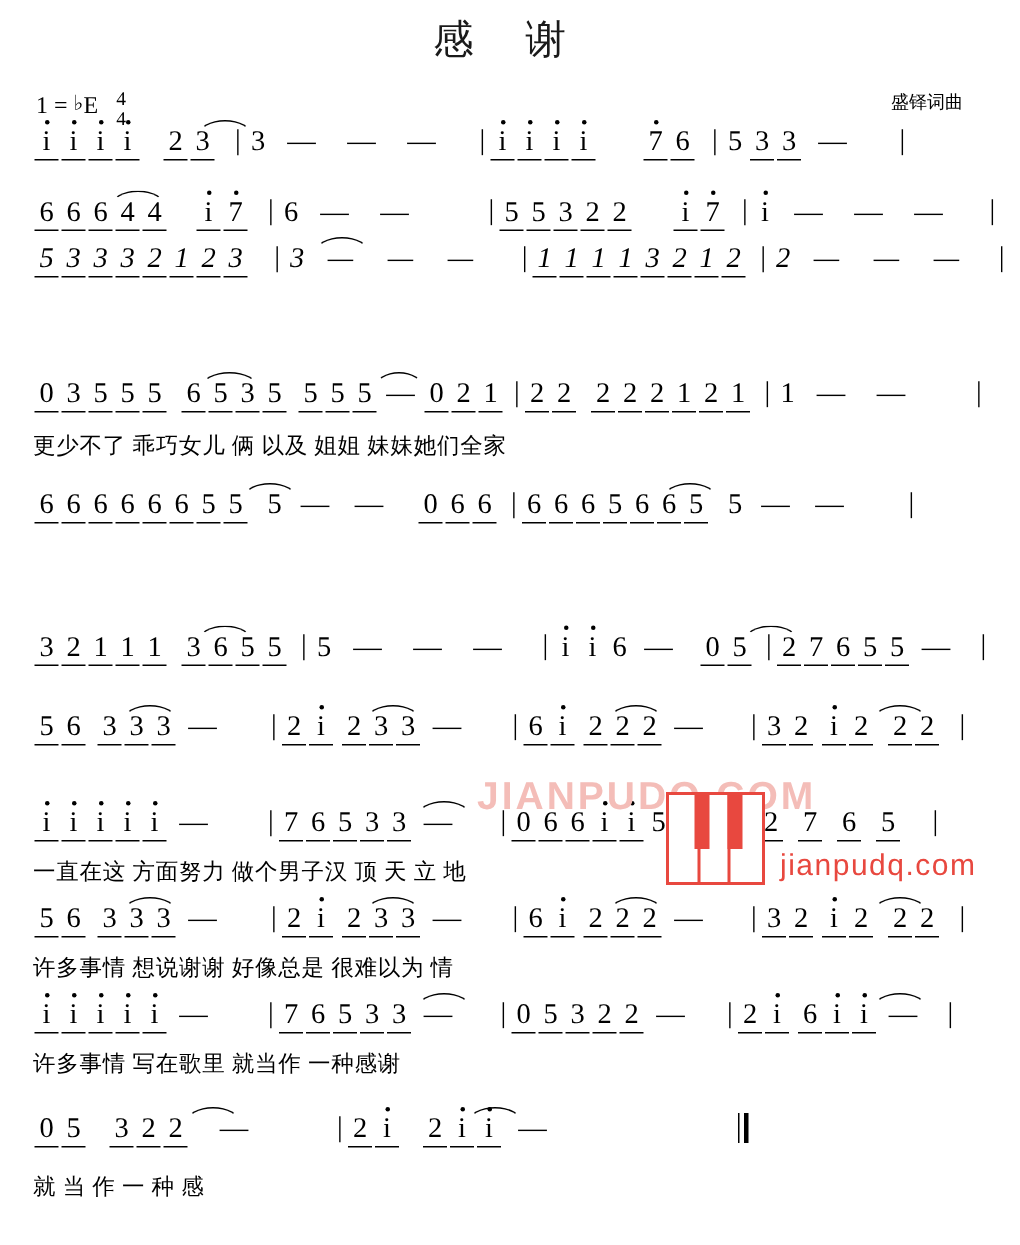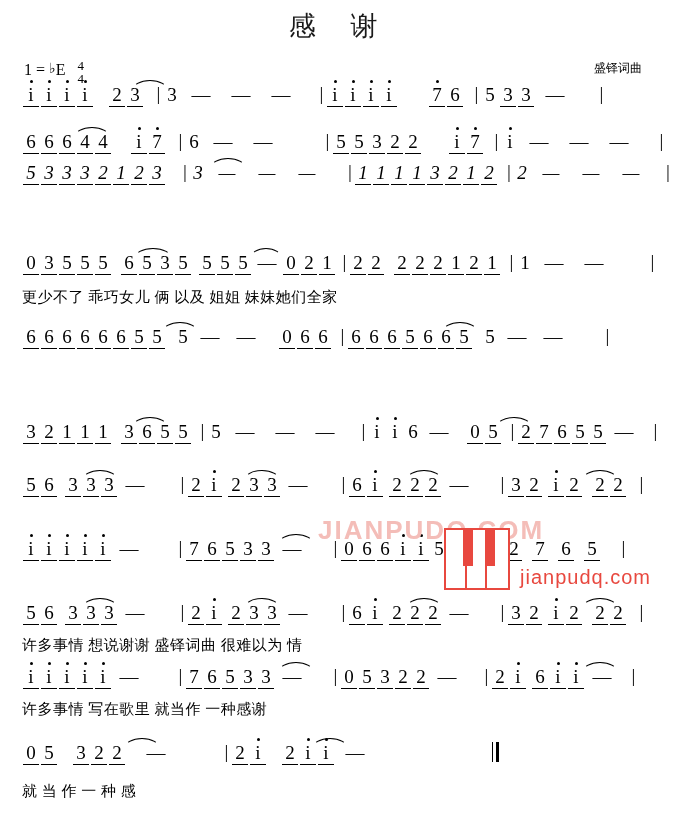--- a/index.html
+++ b/index.html
@@ -264,29 +264,30 @@
     <span class="slur" style="left:222px; top:-4px; width:34px;"></span>
     <span class="slur" style="left:384px; top:-4px; width:34px;"></span>
     <span class="slur" style="left:560px; top:-4px; width:34px;"></span>
     <span class="n u1" style="width:18px">5</span><span class="n u1" style="width:18px">6</span><span class="sp" style="width:6px"></span><span class="n u1" style="width:18px">3</span><span class="n u1" style="width:18px">3</span><span class="n u1" style="width:18px">3</span><span class="dash" style="width:34px">—</span><span class="sp" style="width:26px"></span><span class="bar">|</span><span class="n u1" style="width:18px">2</span><span class="n u1 dotup" style="width:18px">i</span><span class="sp" style="width:4px"></span><span class="n u1" style="width:18px">2</span><span class="n u1" style="width:18px">3</span><span class="n u1" style="width:18px">3</span><span class="dash" style="width:34px">—</span><span class="sp" style="width:24px"></span><span class="bar">|</span><span class="n u1" style="width:18px">6</span><span class="n u1 dotup" style="width:18px">i</span><span class="sp" style="width:4px"></span><span class="n u1" style="width:18px">2</span><span class="n u1" style="width:18px">2</span><span class="n u1" style="width:18px">2</span><span class="dash" style="width:34px">—</span><span class="sp" style="width:22px"></span><span class="bar">|</span><span class="n u1" style="width:18px">3</span><span class="n u1" style="width:18px">2</span><span class="sp" style="width:4px"></span><span class="n u1 dotup" style="width:18px">i</span><span class="n u1" style="width:18px">2</span><span class="sp" style="width:8px"></span><span class="n u1" style="width:18px">2</span><span class="n u1" style="width:18px">2</span><span class="sp" style="width:10px"></span><span class="bar">|</span>
   </div>
 
   <div class="sys" style="top:538px;">
     <span class="slur" style="left:256px; top:-4px; width:34px;"></span>
     <span class="n u1 dotup" style="width:18px">i</span><span class="n u1 dotup" style="width:18px">i</span><span class="n u1 dotup" style="width:18px">i</span><span class="n u1 dotup" style="width:18px">i</span><span class="n u1 dotup" style="width:18px">i</span><span class="dash" style="width:34px">—</span><span class="sp" style="width:30px"></span><span class="bar">|</span><span class="n u1" style="width:18px">7</span><span class="n u1" style="width:18px">6</span><span class="n u1" style="width:18px">5</span><span class="n u1" style="width:18px">3</span><span class="n u1" style="width:18px">3</span><span class="dash" style="width:34px">—</span><span class="sp" style="width:22px"></span><span class="bar">|</span><span class="n u1" style="width:18px">0</span><span class="n u1" style="width:18px">6</span><span class="n u1" style="width:18px">6</span><span class="n u1 dotup" style="width:18px">i</span><span class="n u1 dotup" style="width:18px">i</span><span class="n" style="width:18px">5</span><span class="dash" style="width:34px">—</span><span class="sp" style="width:14px"></span><span class="bar">|</span><span class="n u1" style="width:18px">2</span><span class="sp" style="width:8px"></span><span class="n u1" style="width:18px">7</span><span class="sp" style="width:8px"></span><span class="n u1" style="width:18px">6</span><span class="sp" style="width:8px"></span><span class="n u1" style="width:18px">5</span><span class="sp" style="width:18px"></span><span class="bar">|</span>
   </div>
+  <div class="lyr" style="top:572px;">一直在这        方面努力      做个男子汉    顶 天 立 地</div>
 
   <div class="sys" style="top:602px;">
     <span class="slur" style="left:60px; top:-4px; width:34px;"></span>
     <span class="slur" style="left:222px; top:-4px; width:34px;"></span>
     <span class="slur" style="left:384px; top:-4px; width:34px;"></span>
     <span class="slur" style="left:560px; top:-4px; width:34px;"></span>
     <span class="n u1" style="width:18px">5</span><span class="n u1" style="width:18px">6</span><span class="sp" style="width:6px"></span><span class="n u1" style="width:18px">3</span><span class="n u1" style="width:18px">3</span><span class="n u1" style="width:18px">3</span><span class="dash" style="width:34px">—</span><span class="sp" style="width:26px"></span><span class="bar">|</span><span class="n u1" style="width:18px">2</span><span class="n u1 dotup" style="width:18px">i</span><span class="sp" style="width:4px"></span><span class="n u1" style="width:18px">2</span><span class="n u1" style="width:18px">3</span><span class="n u1" style="width:18px">3</span><span class="dash" style="width:34px">—</span><span class="sp" style="width:24px"></span><span class="bar">|</span><span class="n u1" style="width:18px">6</span><span class="n u1 dotup" style="width:18px">i</span><span class="sp" style="width:4px"></span><span class="n u1" style="width:18px">2</span><span class="n u1" style="width:18px">2</span><span class="n u1" style="width:18px">2</span><span class="dash" style="width:34px">—</span><span class="sp" style="width:22px"></span><span class="bar">|</span><span class="n u1" style="width:18px">3</span><span class="n u1" style="width:18px">2</span><span class="sp" style="width:4px"></span><span class="n u1 dotup" style="width:18px">i</span><span class="n u1" style="width:18px">2</span><span class="sp" style="width:8px"></span><span class="n u1" style="width:18px">2</span><span class="n u1" style="width:18px">2</span><span class="sp" style="width:10px"></span><span class="bar">|</span>
   </div>
-  <div class="lyr" style="top:636px;">许多事情        想说谢谢      盛铎词曲        很难以为 情</div>
+  <div class="lyr" style="top:636px;">许多事情        想说谢谢      好像总是        很难以为 情</div>
 
   <div class="sys" style="top:666px;">
     <span class="slur" style="left:256px; top:-4px; width:34px;"></span>
     <span class="slur" style="left:560px; top:-4px; width:34px;"></span>
     <span class="n u1 dotup" style="width:18px">i</span><span class="n u1 dotup" style="width:18px">i</span><span class="n u1 dotup" style="width:18px">i</span><span class="n u1 dotup" style="width:18px">i</span><span class="n u1 dotup" style="width:18px">i</span><span class="dash" style="width:34px">—</span><span class="sp" style="width:30px"></span><span class="bar">|</span><span class="n u1" style="width:18px">7</span><span class="n u1" style="width:18px">6</span><span class="n u1" style="width:18px">5</span><span class="n u1" style="width:18px">3</span><span class="n u1" style="width:18px">3</span><span class="dash" style="width:34px">—</span><span class="sp" style="width:22px"></span><span class="bar">|</span><span class="n u1" style="width:18px">0</span><span class="n u1" style="width:18px">5</span><span class="n u1" style="width:18px">3</span><span class="n u1" style="width:18px">2</span><span class="n u1" style="width:18px">2</span><span class="dash" style="width:34px">—</span><span class="sp" style="width:18px"></span><span class="bar">|</span><span class="n u1" style="width:18px">2</span><span class="n u1 dotup" style="width:18px">i</span><span class="sp" style="width:4px"></span><span class="n u1" style="width:18px">6</span><span class="n u1 dotup" style="width:18px">i</span><span class="n u1 dotup" style="width:18px">i</span><span class="dash" style="width:34px">—</span><span class="sp" style="width:10px"></span><span class="bar">|</span>
   </div>
   <div class="lyr" style="top:700px;">许多事情        写在歌里      就当作        一种感谢</div>
 
   <div class="sys" style="top:742px;">
     <span class="slur" style="left:102px; top:-4px; width:34px;"></span>

